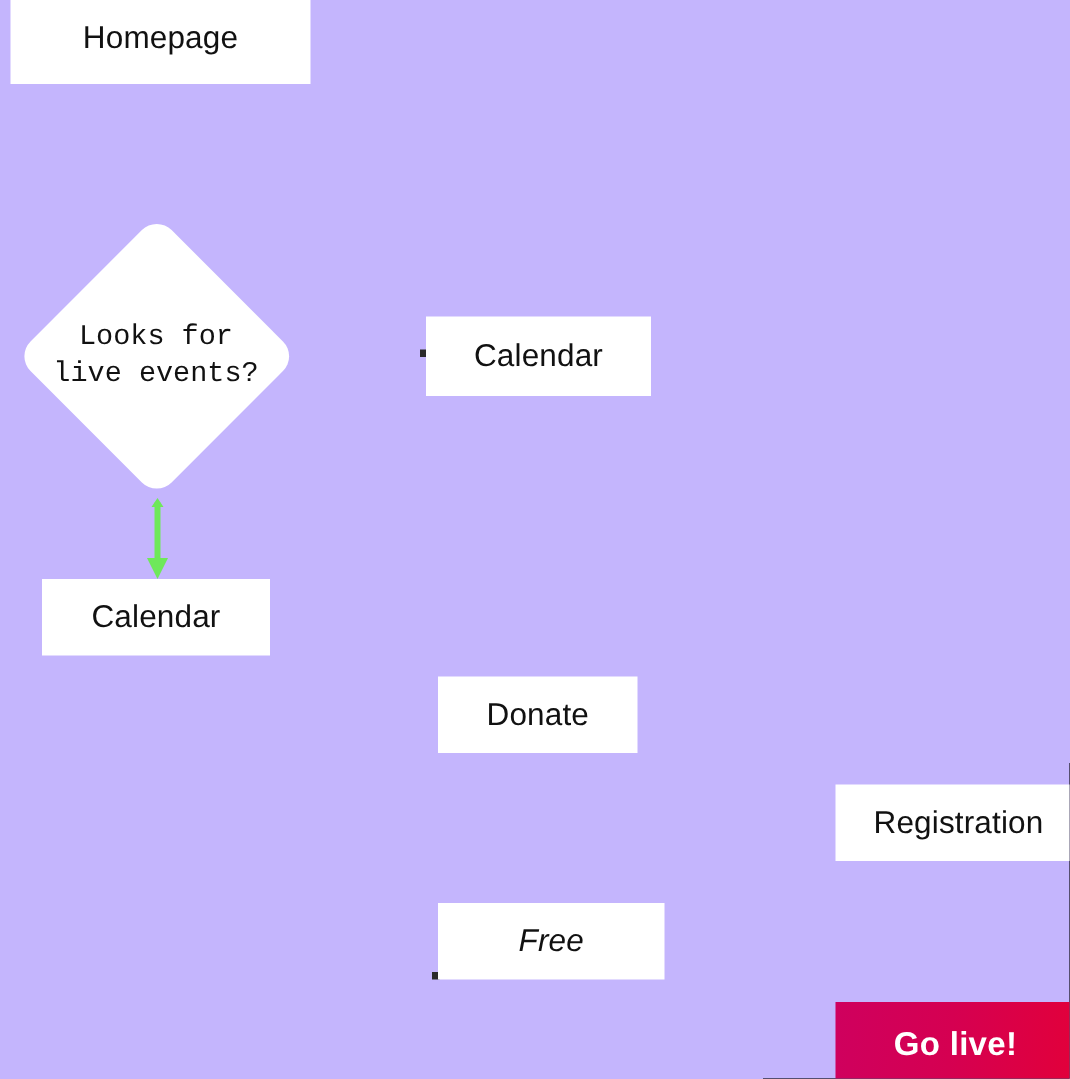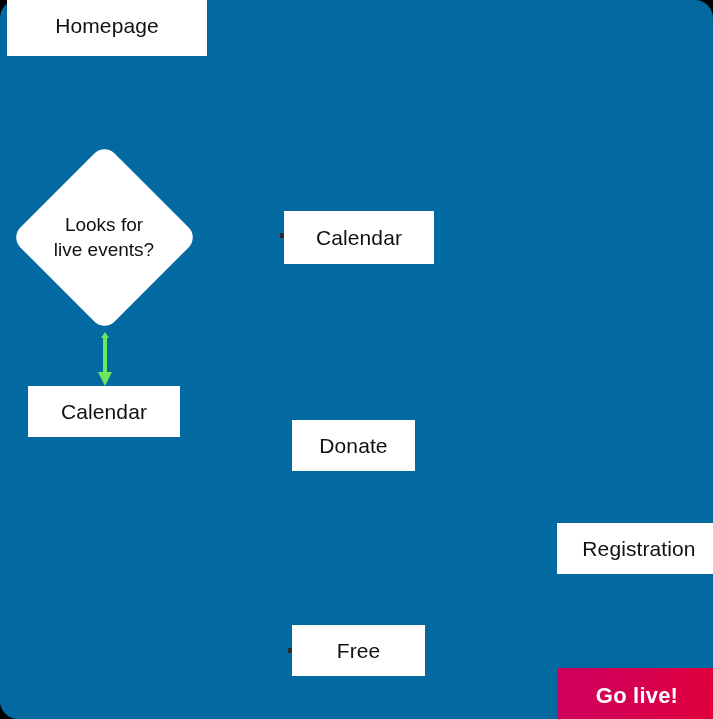--- a/index.html
+++ b/index.html
@@ -16,22 +16,21 @@
     font-family: "Liberation Sans", sans-serif;
     -webkit-font-smoothing: antialiased;
   }
 
   #canvas {
     position: absolute;
     left: 0;
     top: 0;
     width: 713px;
     height: 719px;
-    background: #0369a1;
-    border-radius: 18px;
+    background: #c4b5fd;
   }
 
   
   .node {
     position: absolute;
     background: #ffffff;
     color: #111111;
     display: flex;
     align-items: center;
     justify-content: center;
@@ -43,24 +42,24 @@
     letter-spacing: 0.1px;
     text-align: center;
     white-space: nowrap;
     user-select: none;
   }
 
   
   .n-homepage     { left: 7px;   top: -4px;   width: 200px; height: 60px; }
   .n-explore      { left: 284px; top: 211px;  width: 150px; height: 53px; }
   .n-calendar     { left: 28px;  top: 386px;  width: 152px; height: 51px; }
-  .n-donate       { left: 292px; top: 420px;  width: 123px; height: 51px; }
+  .n-donate       { left: 292px; top: 451px;  width: 133px; height: 51px; }
   .n-ticket       { left: 28px;  top: 525px;  width: 152px; height: 51px; }
   .n-registration { left: 557px; top: 523px;  width: 164px; height: 51px; }
-  .n-free         { left: 292px; top: 625px;  width: 133px; height: 51px; }
+  .n-free         { left: 292px; top: 602px;  width: 151px; height: 51px; font-style: italic; }
 
   
   .diamond-wrap {
     position: absolute;
     left: 10px;
     top: 143px;
     width: 188px;
     height: 188px;
   }
   .diamond-shape {
@@ -79,21 +78,21 @@
     position: absolute;
     left: 0;
     top: 0;
     width: 188px;
     height: 188px;
     display: flex;
     align-items: center;
     justify-content: center;
     flex-direction: column;
     color: #111111;
-    font-family: Liberation Sans, sans-serif;
+    font-family: Liberation Mono, monospace;
     font-size: 19px;
     line-height: 1.32;
     text-align: center;
     white-space: pre-line;
     user-select: none;
   }
 
   
   .arrow-green {
     position: absolute;

